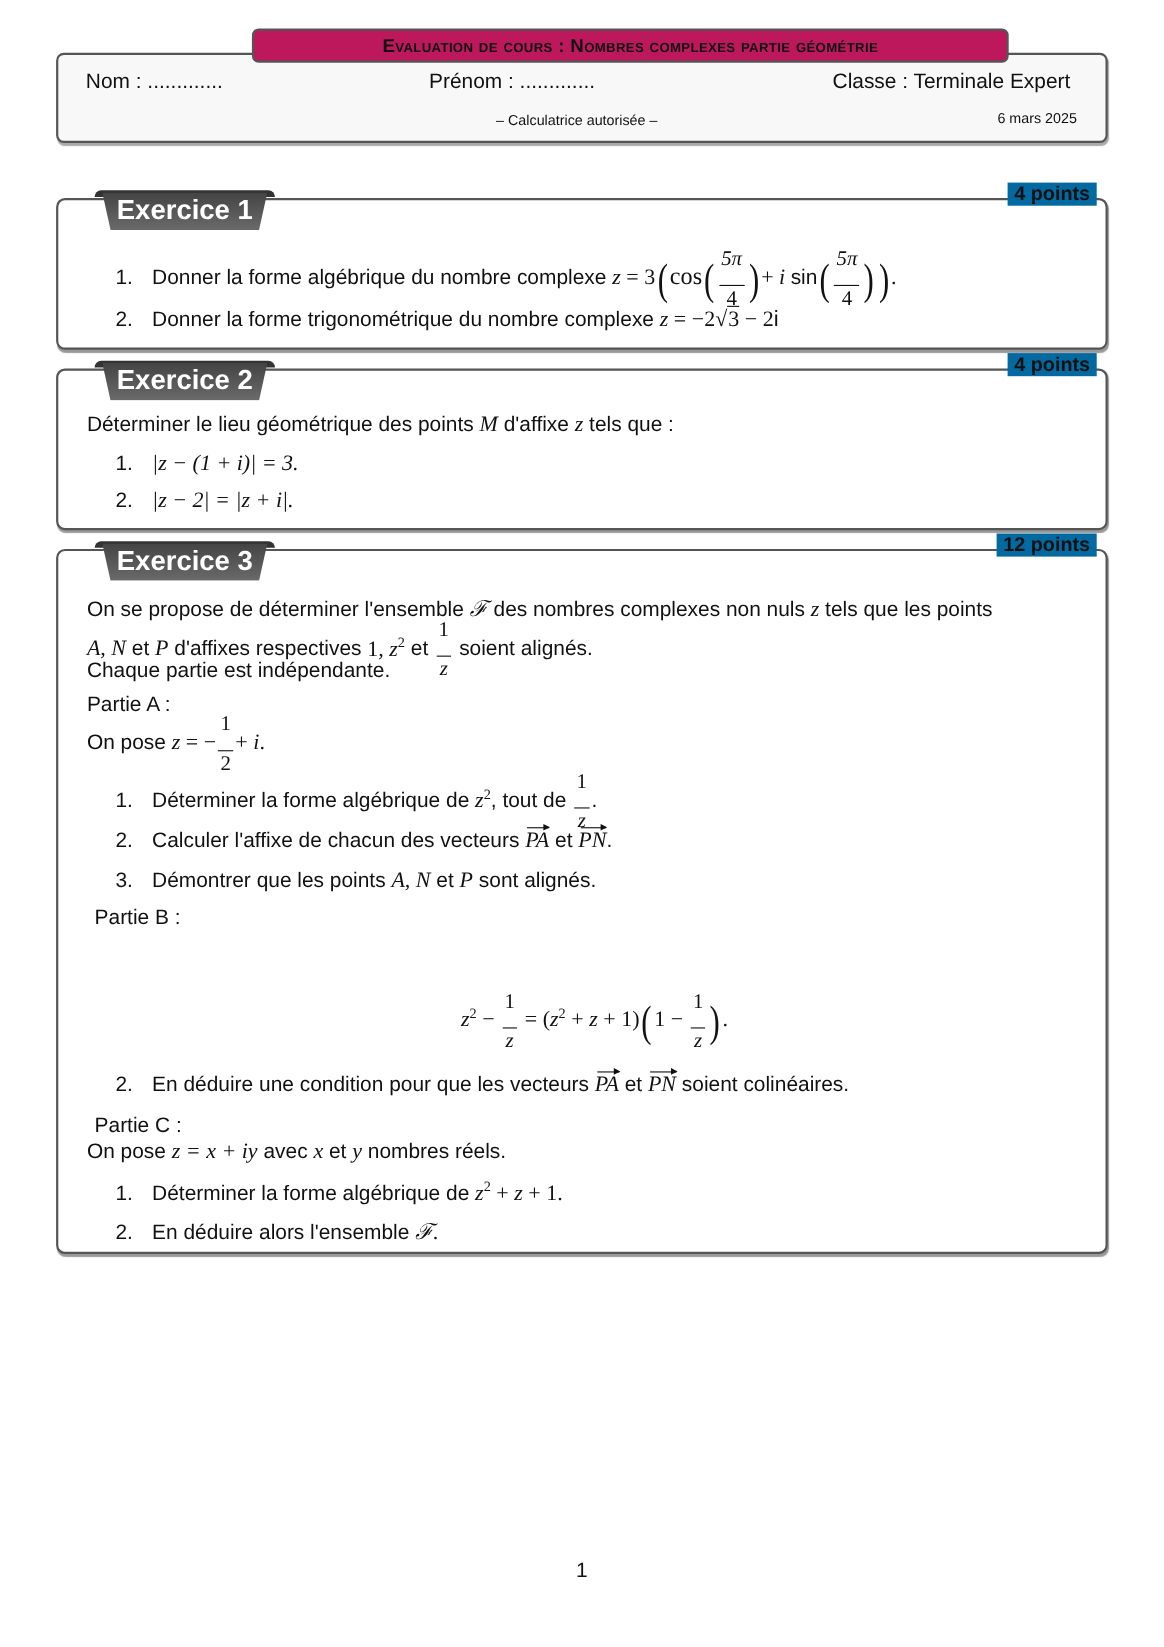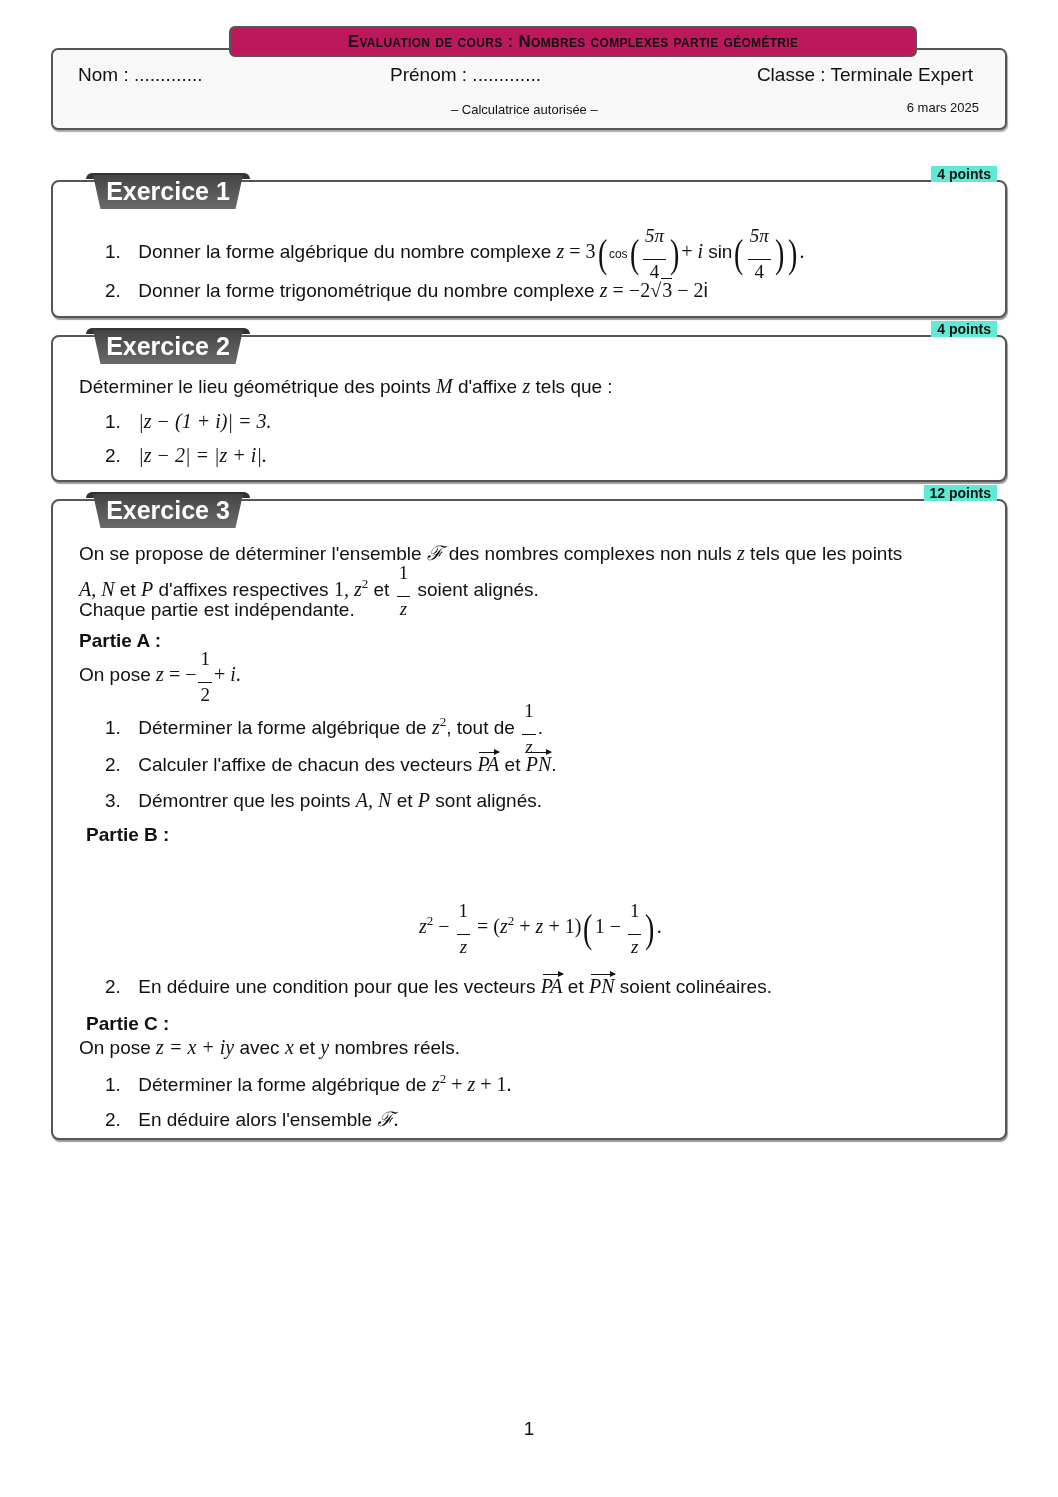--- a/index.html
+++ b/index.html
@@ -20,24 +20,24 @@
     
     .header-box { position: absolute; left: 51px; top: 48px; width: 956px; height: 82px; border: 2px solid #555; border-radius: 7px; background: #f8f8f8; box-shadow: 1px 2px 1px #aaa; }
     .title-tab { position: absolute; left: 185px; top: 26px; width: 688px; height: 31px; border: 2px solid #555; border-radius: 6px; background: #be185d; text-align: center; font-weight: bold; font-size: 17px; letter-spacing: 0.3px; line-height: 27px; z-index: 2; font-variant: small-caps; margin-left: 44px; }
     .hrow { position: absolute; font-size: 19px; }
     .hsmall { position: absolute; font-size: 13px; }
 
     
     .ex-box { position: absolute; left: 51px; width: 956px; border: 2px solid #555; border-radius: 8px; background: #fff; box-shadow: 1px 2px 1px #999; }
     .ex-tab { position: absolute; left: 40px; top: -7px; width: 150px; height: 34px; background: linear-gradient(#444, #6a6a6a); color: #fff; font-weight: bold; font-size: 25px; text-align: center; line-height: 32px; border-radius: 0 0 4px 4px; clip-path: polygon(0 0, 100% 0, 95% 100%, 5% 100%); }
     .ex-tab-ears { position: absolute; left: 33px; top: -9px; width: 164px; height: 6px; background: #333; border-radius: 6px 6px 0 0; }
-    .points { position: absolute; right: 8px; top: -16px; background: #5eead4; padding: 0 6px; font-weight: bold; font-size: 14px; }
+    .points { position: absolute; right: 8px; top: -16px; background: #0369a1; padding: 0 6px; font-weight: bold; font-size: 18px; }
     .line { position: absolute; left: 0; white-space: nowrap; }
     .item-num { display: inline-block; width: 28px; }
-    .part-title { font-weight: bold; }
+    .part-title { font-weight: normal; }
     .page-num { position: absolute; left: 0; width: 1058px; top: 1418px; text-align: center; font-size: 19px; }
   </style>
 </head>
 <body>
 
 <div class="title-tab">Evaluation de cours : Nombres complexes partie géométrie</div>
 <div class="header-box">
   <div class="hrow" style="left:25px; top:14px;">Nom : .............</div>
   <div class="hrow" style="left:337px; top:14px;">Prénom : .............</div>
   <div class="hrow" style="right:32px; top:14px;">Classe : Terminale Expert</div>
@@ -46,21 +46,21 @@
 </div>
 
 <div class="ex-box" style="top:180px; height:138px;">
   <div class="ex-tab-ears"></div>
   <div class="ex-tab">Exercice 1</div>
   <div class="points">4 points</div>
   <div class="line" style="left:52px; top:44px;">
     <span class="item-num">1.</span>
     <span>Donner la forme algébrique du nombre complexe</span>
     <span class="math">
-      z <span class="up">= 3</span><span class="big-paren">(</span><span class="up" style="font-family:Liberation Sans, sans-serif;font-size:12px;">cos</span><span class="big-paren">(</span><span class="frac">
+      z <span class="up">= 3</span><span class="big-paren">(</span><span class="up" style="font-family:Liberation Serif, serif;font-size:22px;">cos</span><span class="big-paren">(</span><span class="frac">
           <span class="num">5<i>π</i></span>
           <span class="den up">4</span>
         </span><span class="big-paren">)</span><span class="up">+</span> i <span class="up" style="font-family:'Liberation Sans',sans-serif;font-size:19px;">sin</span><span class="big-paren">(</span><span class="frac">
           <span class="num">5<i>π</i></span>
           <span class="den up">4</span>
         </span><span class="big-paren">)</span><span class="big-paren">)</span><span class="up">.</span>
     </span>
   </div>
   <div class="line" style="left:52px; top:97px;">
     <span class="item-num">2.</span>

